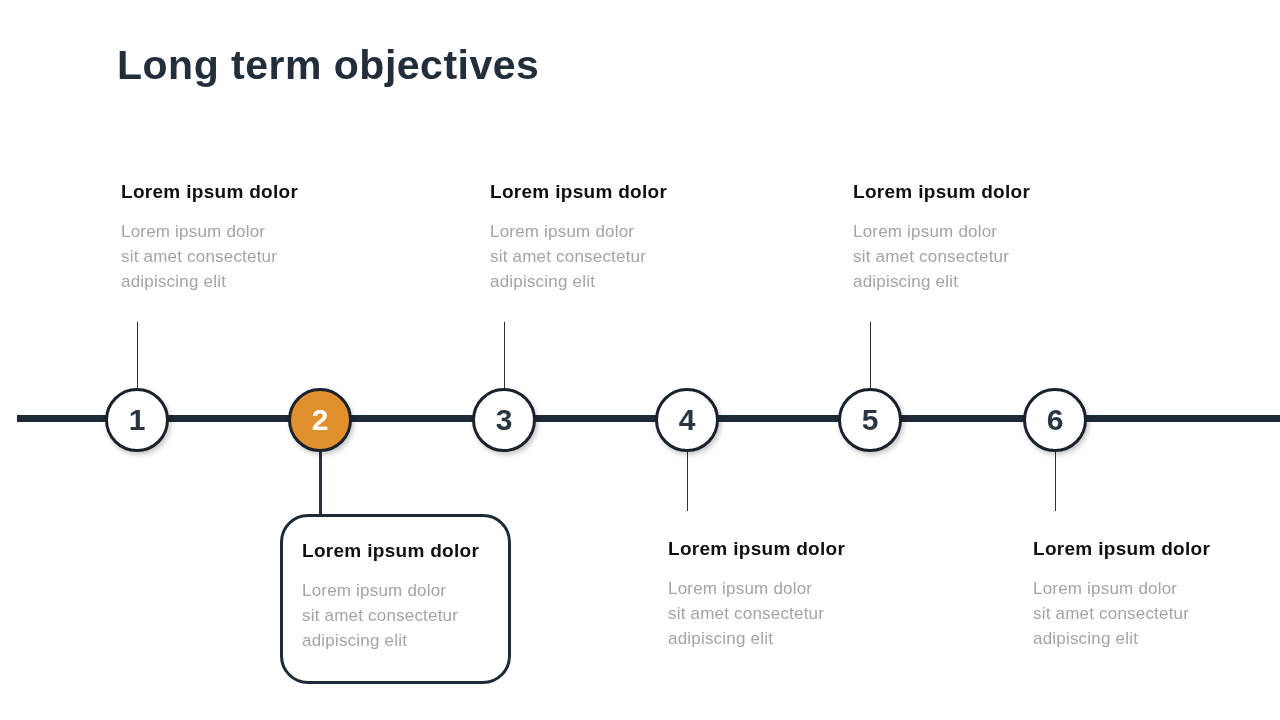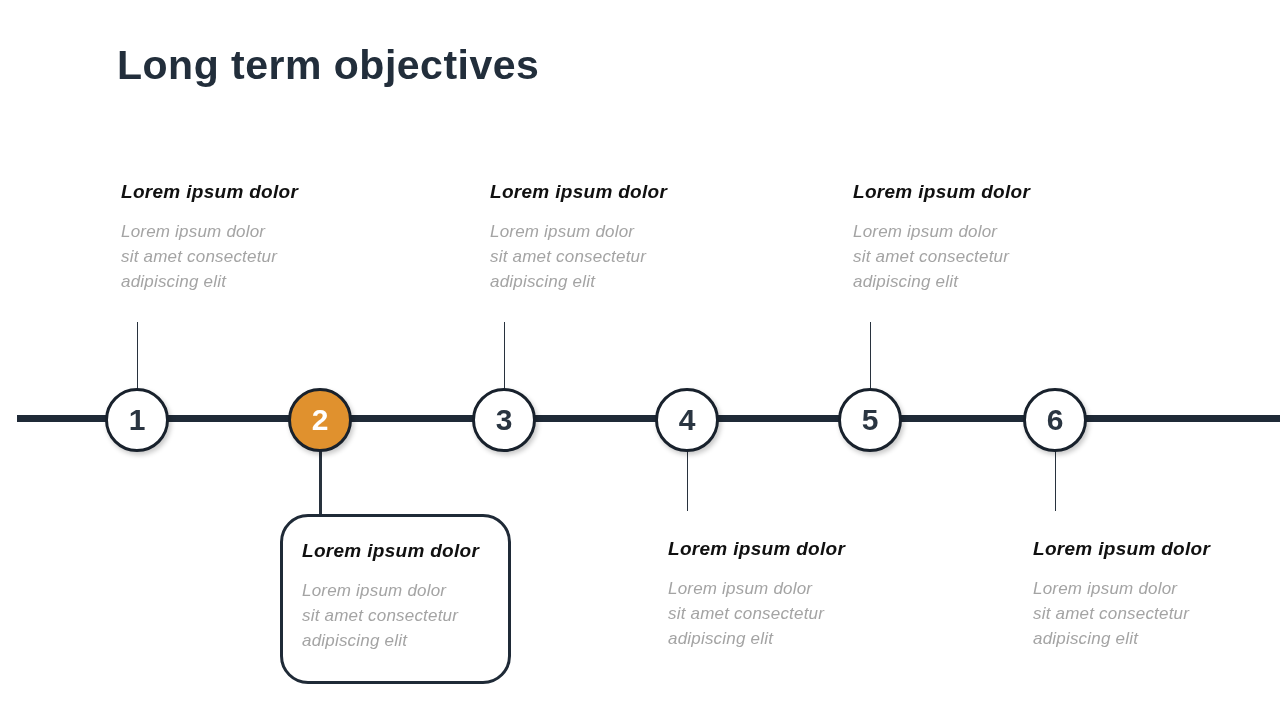--- a/index.html
+++ b/index.html
@@ -55,21 +55,21 @@
     font-size: 30px;
     font-weight: bold;
     color: #2A3541;
     box-shadow: 2px 3px 5px rgba(0,0,0,0.22);
     z-index: 2;
   }
   .circle.orange {
     background: #E0912E;
     color: #ffffff;
   }
-  .textblock { position: absolute; font-style: italic; }
+  .textblock { position: absolute; }
   .textblock .heading {
     font-size: 19px;
     font-weight: bold;
     letter-spacing: 0.3px;
     color: #101010;
     line-height: 20px;
   }
   .textblock .body {
     margin-top: 17px;
     font-size: 17px;

